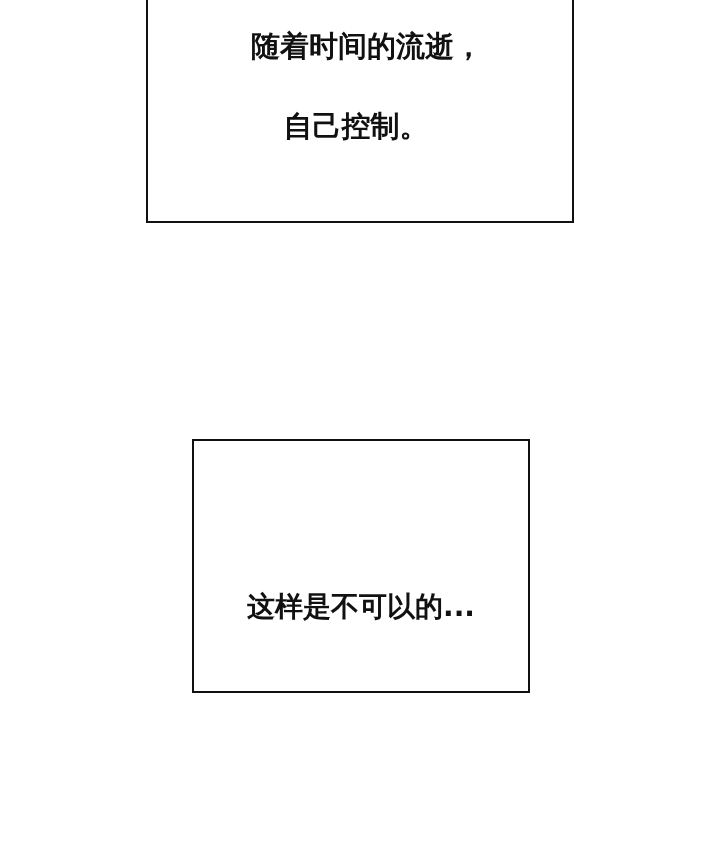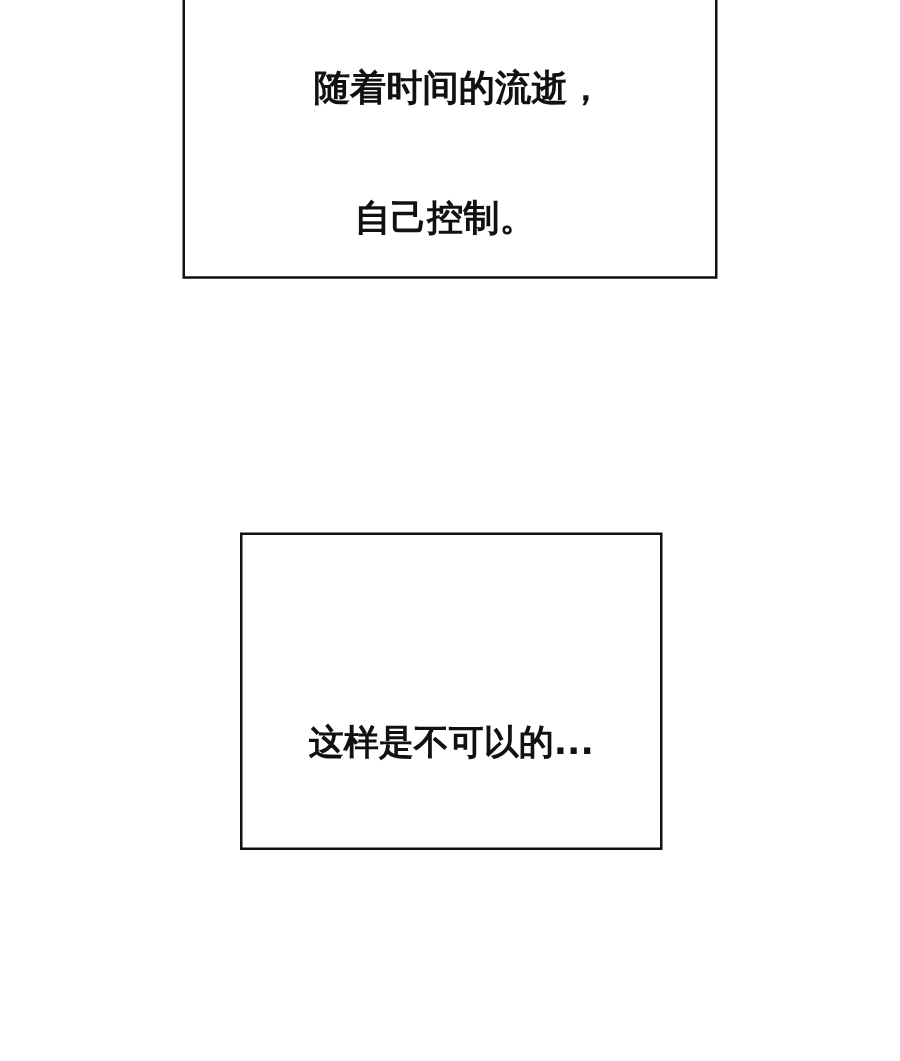--- a/index.html
+++ b/index.html
@@ -22,42 +22,41 @@
       background: #ffffff;
     }
     #panel-1 {
       left: 146px;
       top: -10px;
       width: 428px;
       height: 233px;
     }
     #panel-2 {
       left: 192px;
-      top: 426px;
+      top: 439px;
       width: 338px;
       height: 254px;
     }
     .caption {
       position: absolute;
       left: 0;
       right: 0;
       text-align: center;
       font-weight: bold;
       font-size: 29px;
       line-height: 40px;
       letter-spacing: 0px;
       white-space: pre-line;
     }
     #panel-1 .caption {
       top: -6px;
       padding-left: 0px;
     }
     #panel-1 .caption .line {
       display: block;
-      margin-top: 24px;
     }
     #panel-2 .caption {
       top: 106px;
       font-size: 28px;
     }
   </style>
 </head>
 <body>
 
 <div class="panel" id="panel-1">

